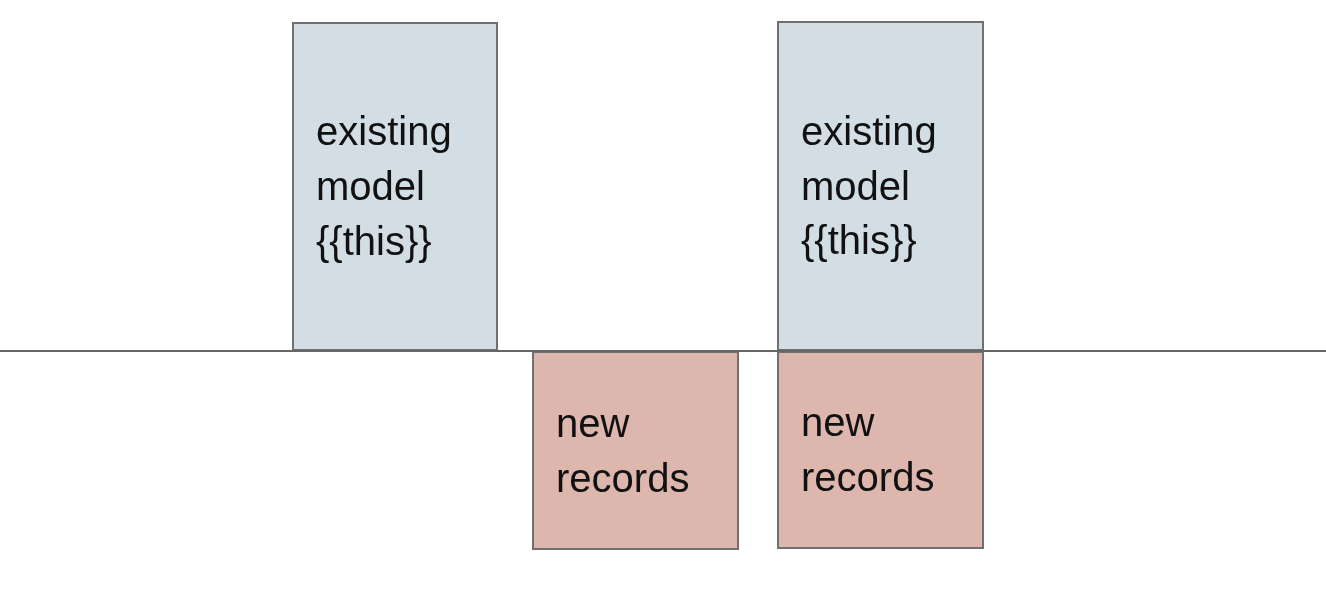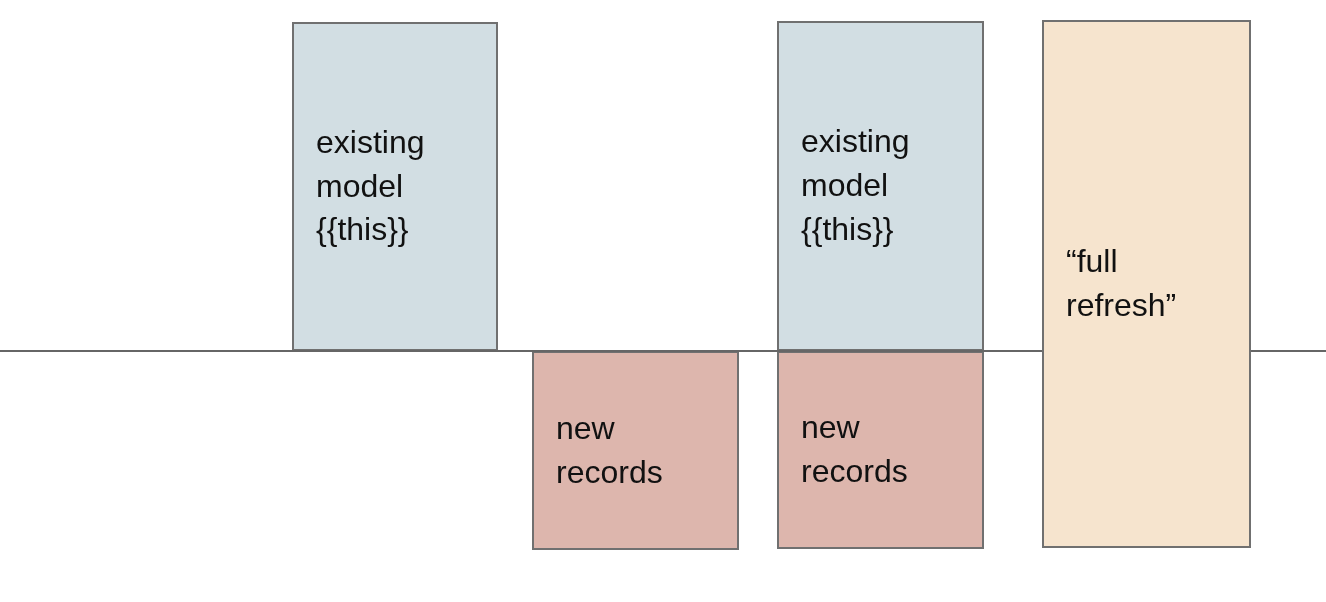--- a/index.html
+++ b/index.html
@@ -18,21 +18,21 @@
   .box {
     position: absolute;
     box-sizing: border-box;
     border: 2px solid #707070;
     display: flex;
     flex-direction: column;
     justify-content: center;
     align-items: flex-start;
     padding-left: 22px;
     padding-right: 4px;
-    font-size: 32px;
+    font-size: 40px;
     line-height: 1.37;
     color: #111111;
     white-space: pre-line;
     z-index: 1;
   }
   .timeline {
     position: absolute;
     left: 0;
     top: 350px;
     width: 1326px;
@@ -90,18 +90,14 @@
     <span>existing
 model
 {{this}}</span>
   </div>
 
   <div class="box box-new-2">
     <span>new
 records</span>
   </div>
 
-  <div class="box box-full-refresh">
-    <span>“full
-refresh”</span>
-  </div>
 
 </div>
 
 </body></html>

